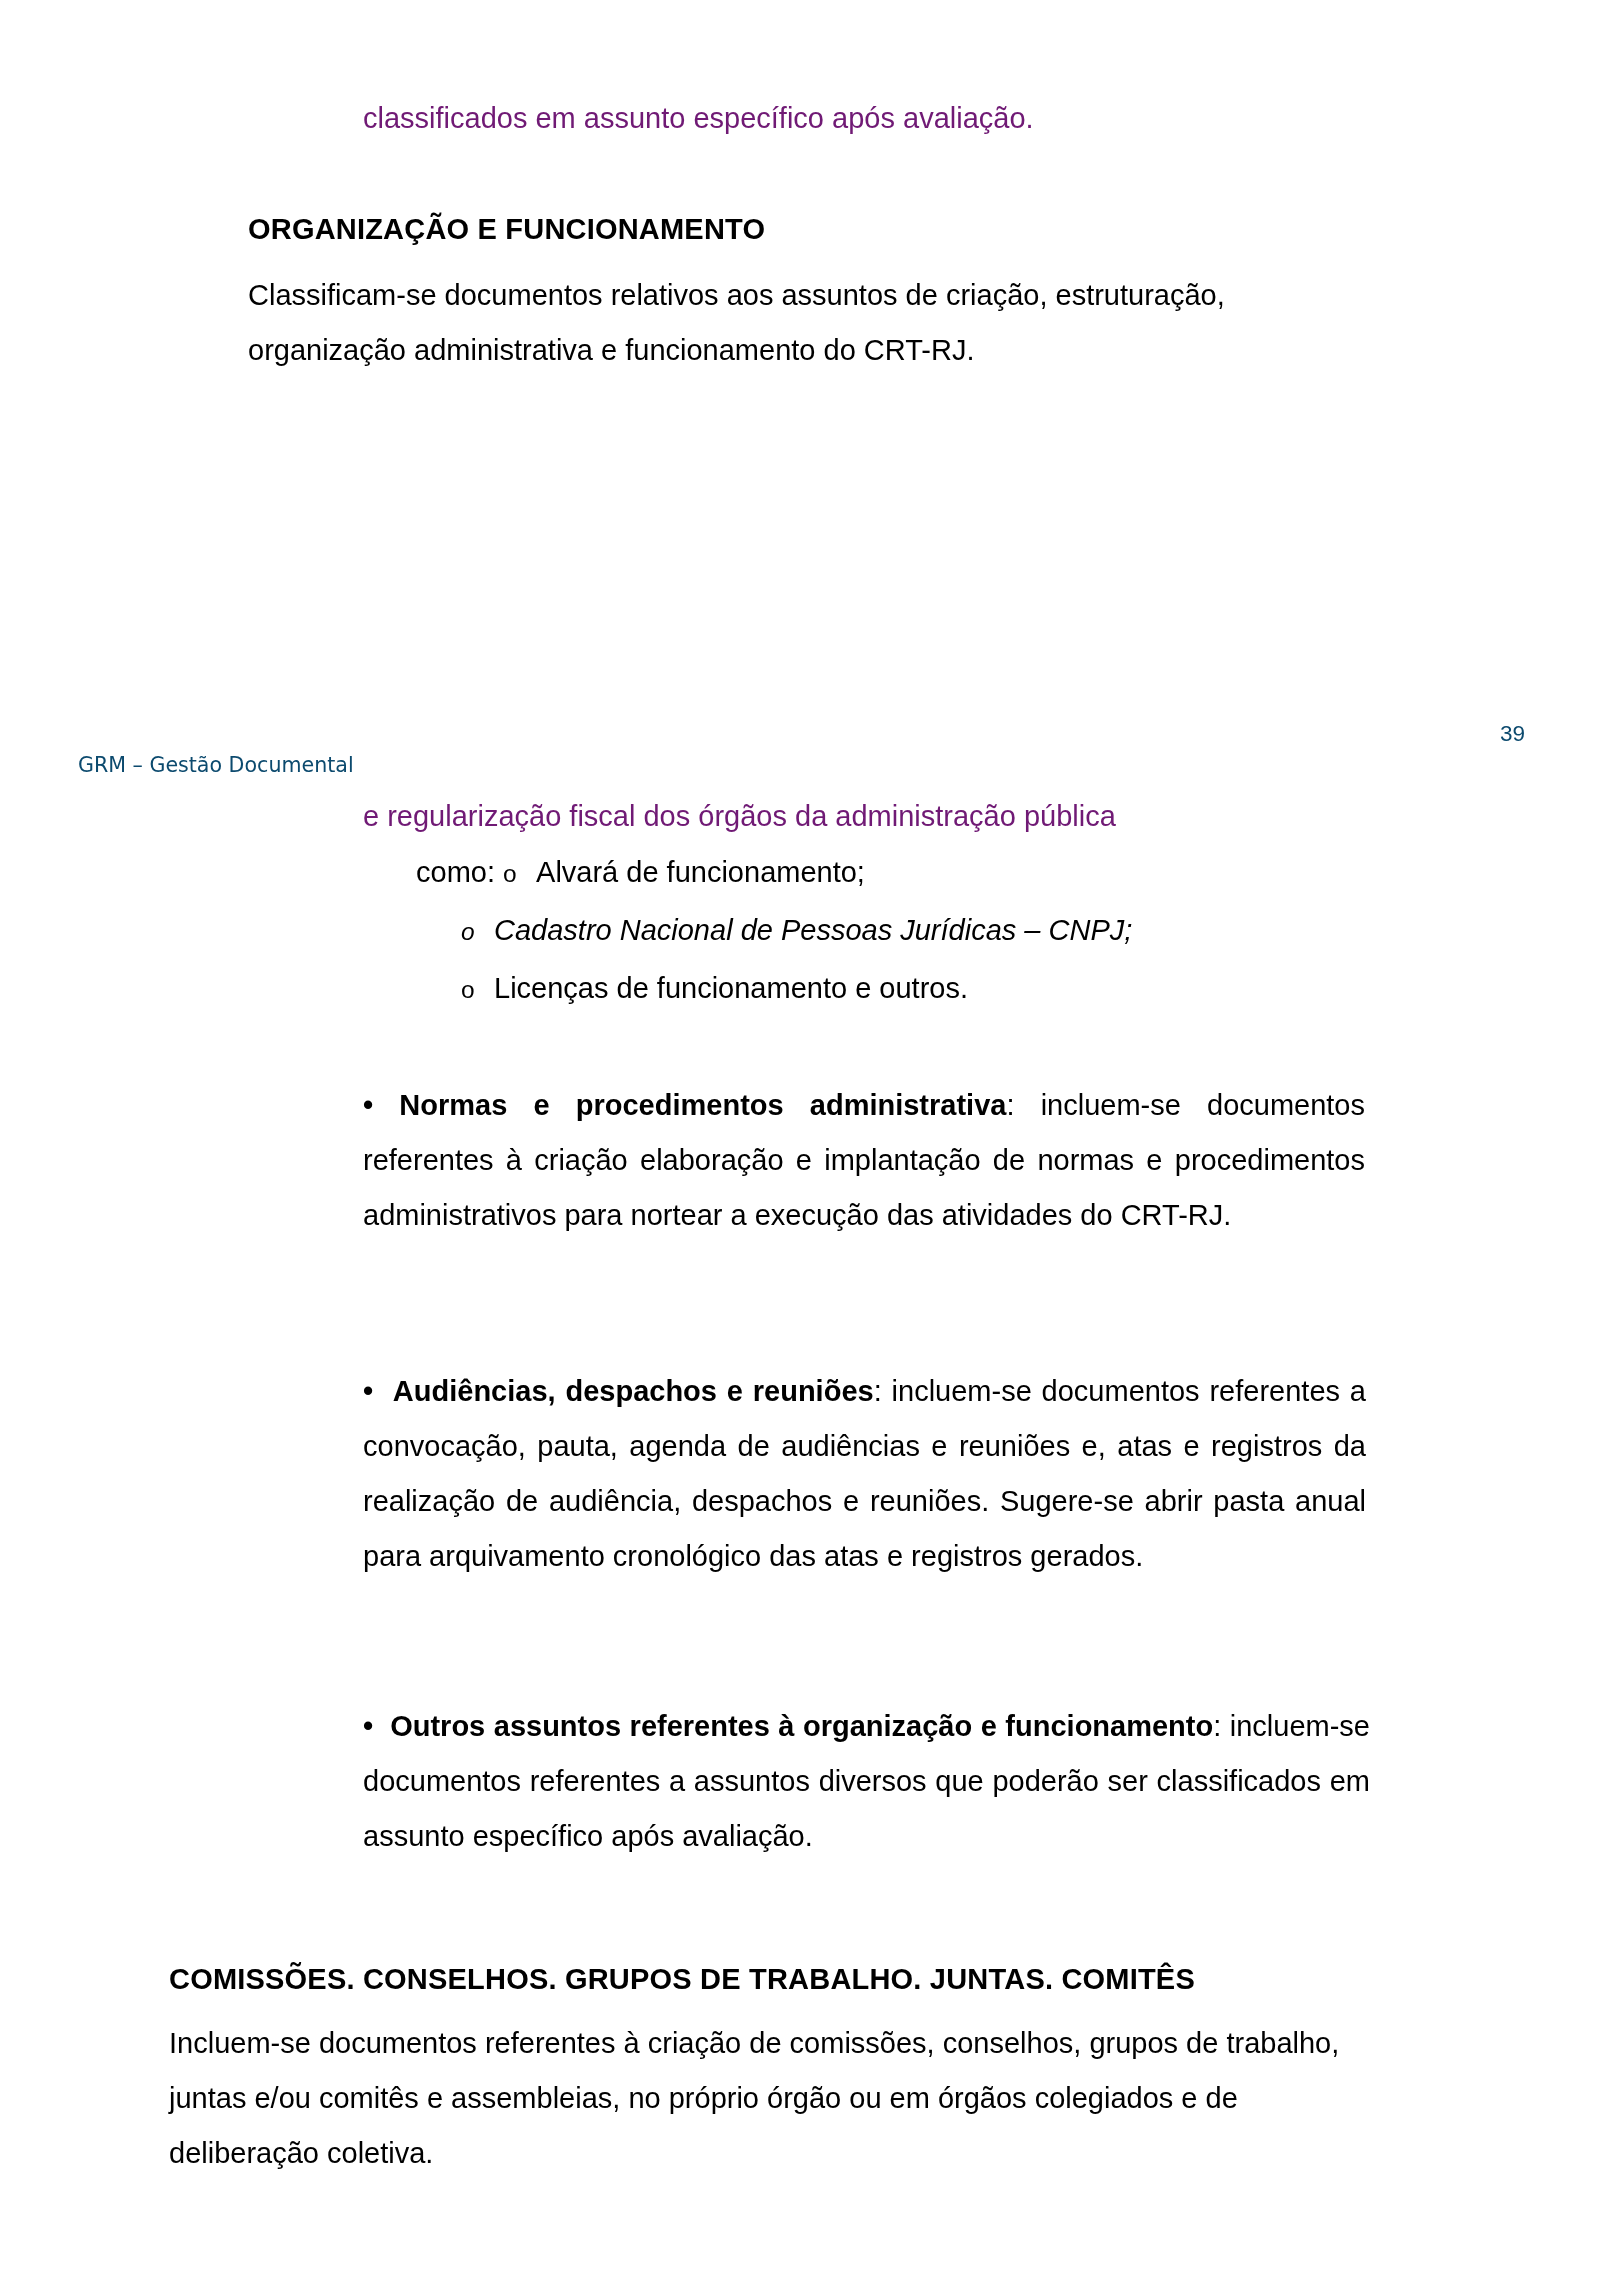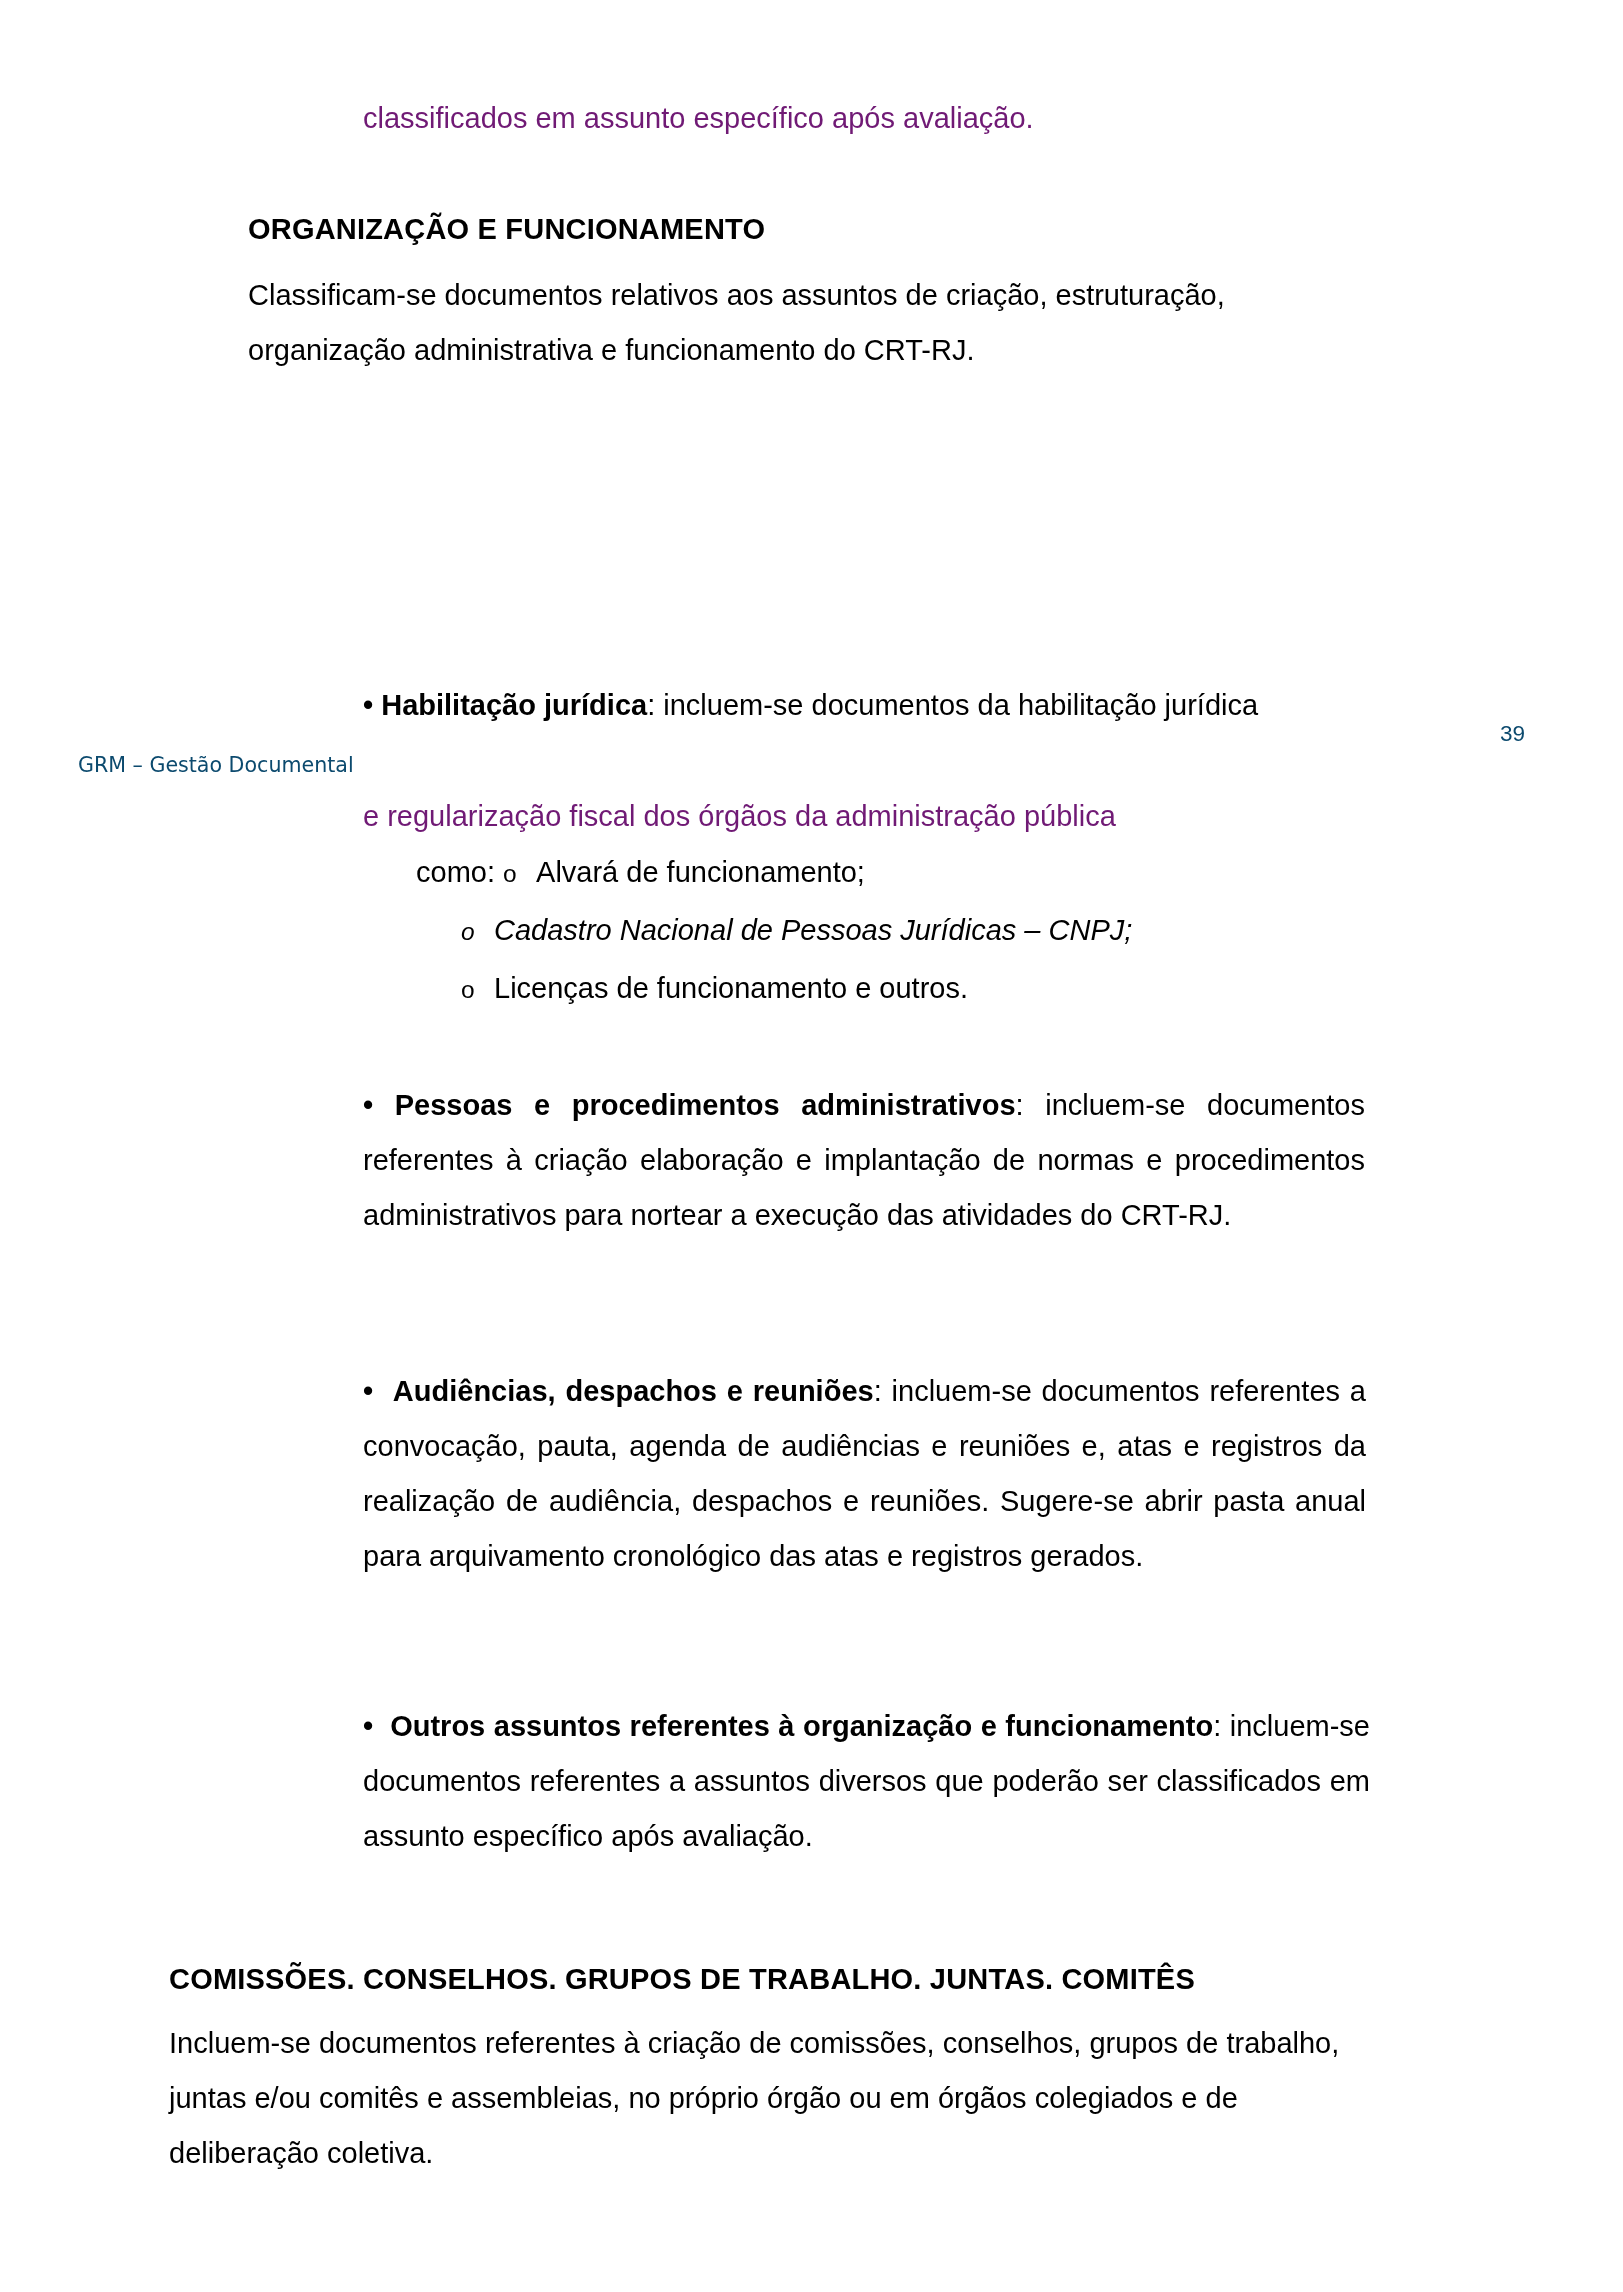--- a/index.html
+++ b/index.html
@@ -195,46 +195,40 @@
 
 <div class="page">
 
   <div class="abs body-text" id="continuation-line">classificados em assunto específico após avaliação.</div>
 
   <div class="abs heading" id="section-org-heading">ORGANIZAÇÃO E FUNCIONAMENTO</div>
 
   <div class="abs lead" id="section-org-intro">Classificam-se documentos relativos aos assuntos de criação, estruturação, organização administrativa e funcionamento do CRT-RJ.</div>
 
 
-  <div class="bullet-block" id="bullet-habilitacao">
-    <span class="content">
-      <span class="b">•</span>
-      <span class="b">Habilitação jurídica</span><span>: incluem-se documentos da habilitação jurídica</span>
-    </span>
-  </div>
 
   <div class="abs body-text" id="habilitacao-cont">e regularização fiscal dos órgãos da administração pública</div>
 
   <div class="abs" id="sub-list">
     <div class="sub-item first">
       <span class="prefix">como:</span>
       <span class="o-marker">o</span><span>Alvará de funcionamento;</span>
     </div>
     <div class="sub-item" style="padding-left:45px;font-style:italic;">
       <span class="o-marker">o</span><span>Cadastro Nacional de Pessoas Jurídicas – CNPJ;</span>
     </div>
     <div class="sub-item" style="padding-left:45px;">
       <span class="o-marker">o</span><span>Licenças de funcionamento e outros.</span>
     </div>
   </div>
 
   <div class="bullet-block justified" id="bullet-normas">
     <span class="content">
       <span class="b">•</span>
-      <span class="b">Pessoas e procedimentos administrativos</span><span>: incluem-se documentos referentes à criação elaboração e implantação de normas e procedimentos administrativos para nortear a execução das atividades do CRT-RJ.</span>
+      <span class="b">Normas e procedimentos administrativa</span><span>: incluem-se documentos referentes à criação elaboração e implantação de normas e procedimentos administrativos para nortear a execução das atividades do CRT-RJ.</span>
     </span>
   </div>
 
   <div class="bullet-block justified" id="bullet-audiencias">
     <span class="content">
       <span class="b">•</span>&nbsp;
       <span class="b">Audiências, despachos e reuniões</span><span>: incluem-se documentos referentes a convocação, pauta, agenda de audiências e reuniões e, atas e registros da realização de audiência, despachos e reuniões. Sugere-se abrir pasta anual para arquivamento cronológico das atas e registros gerados.</span>
     </span>
   </div>
 

